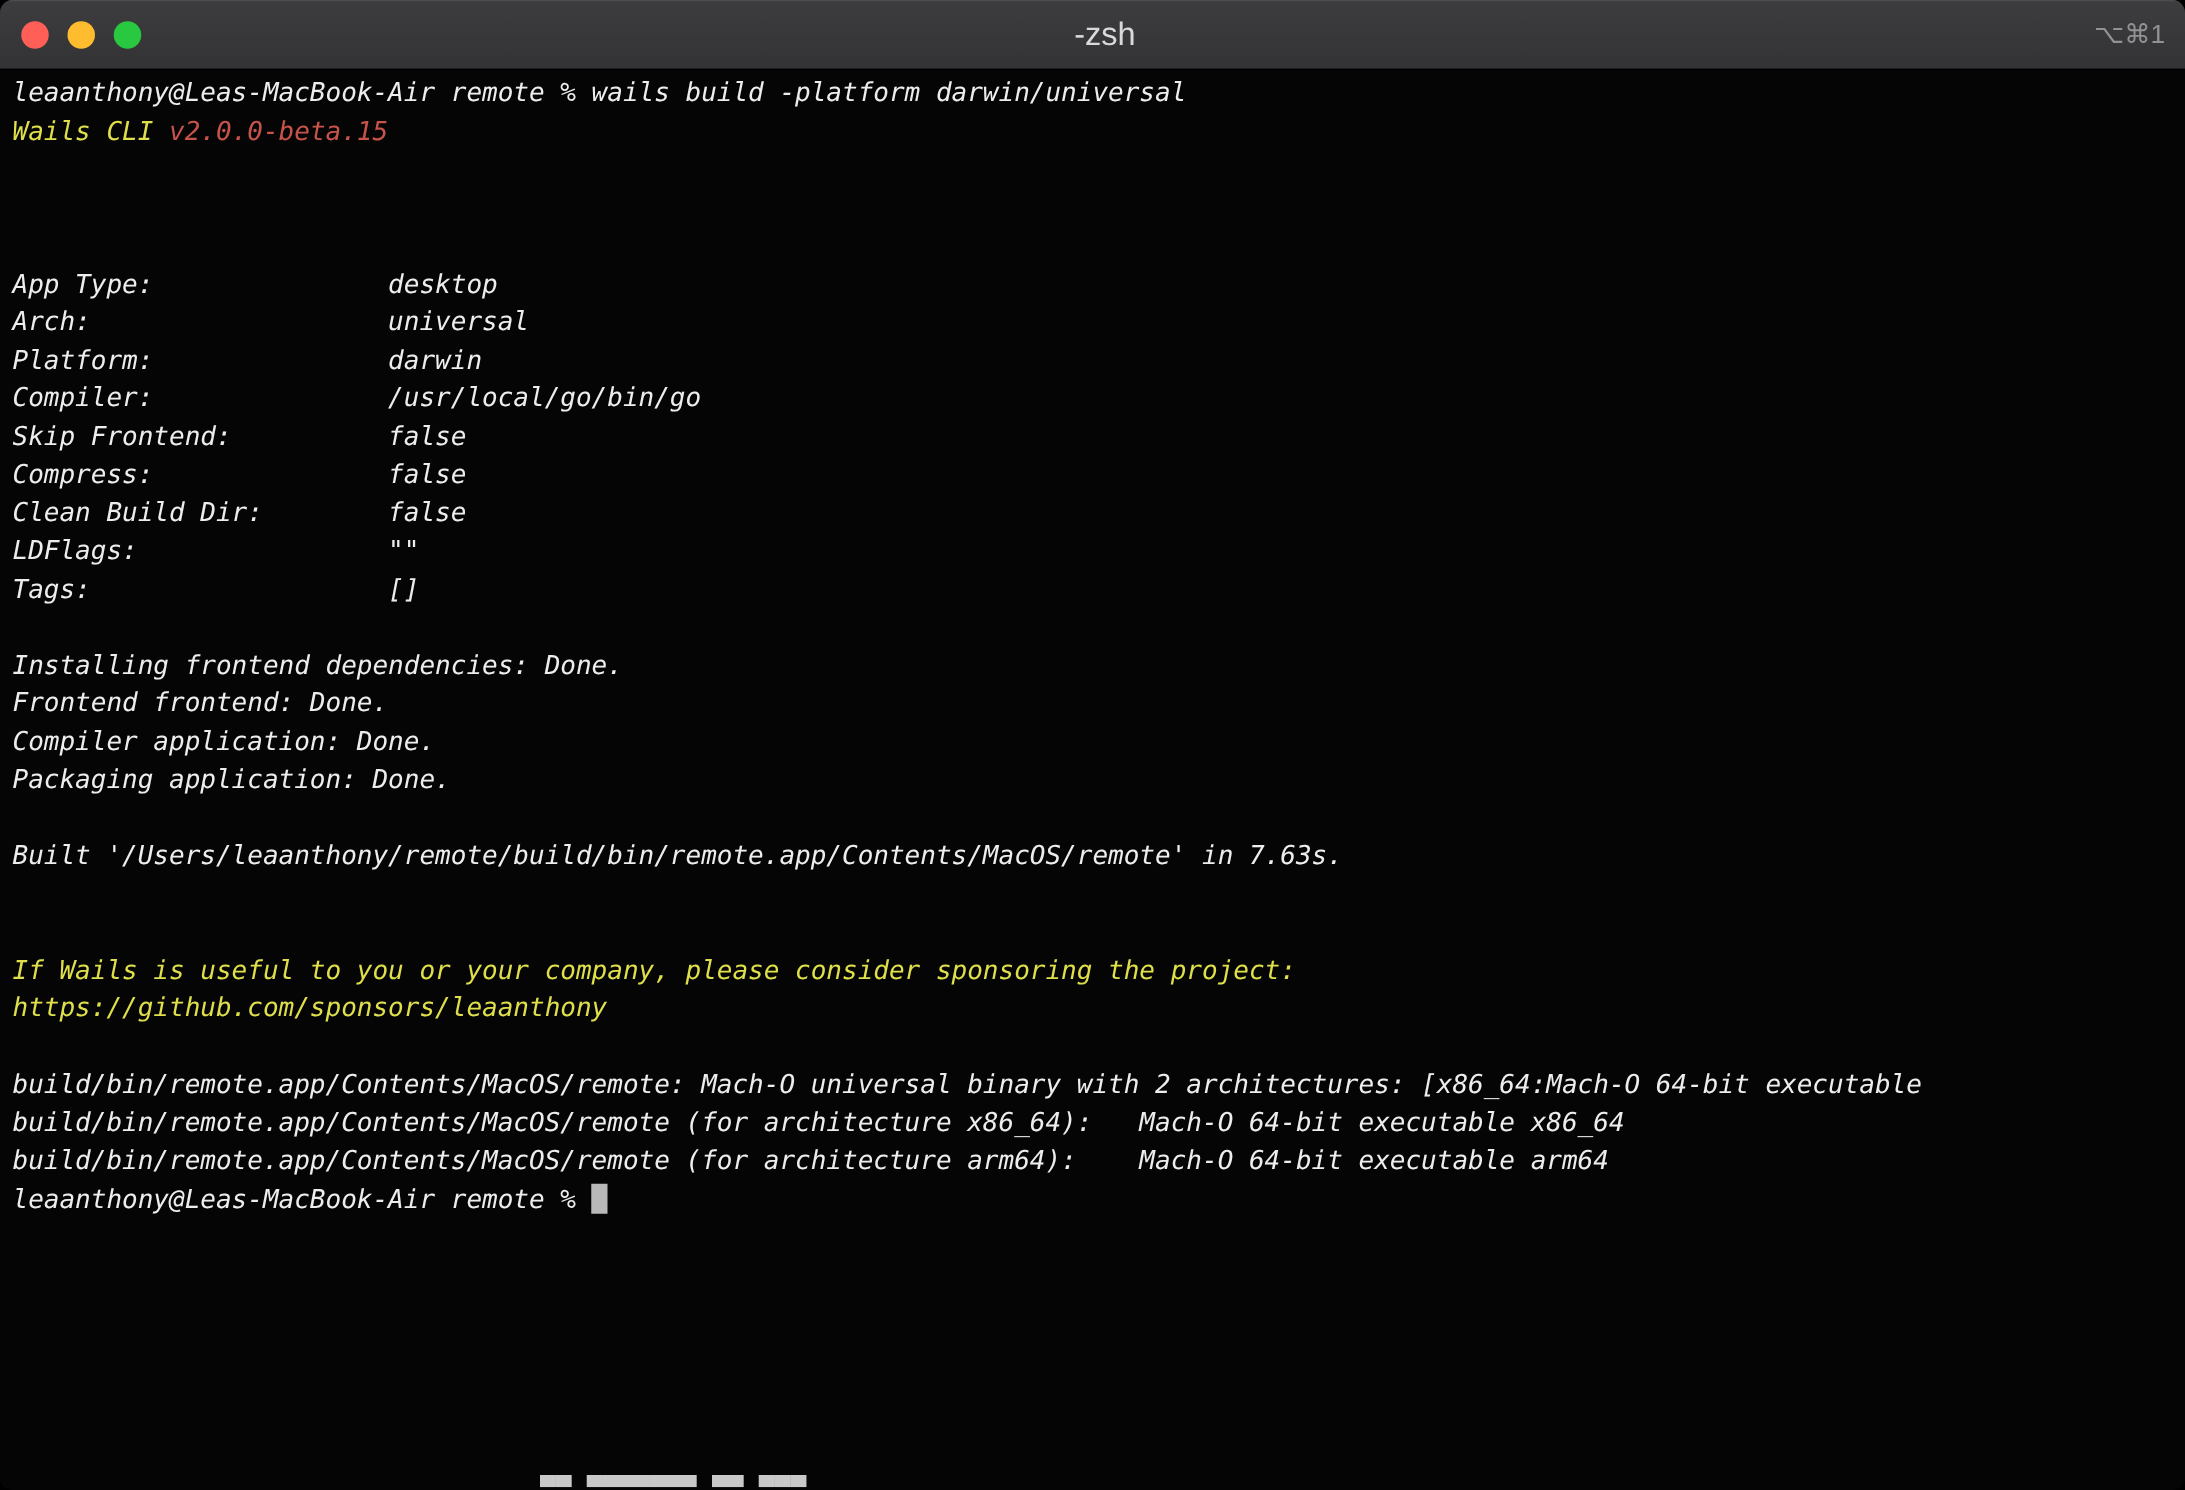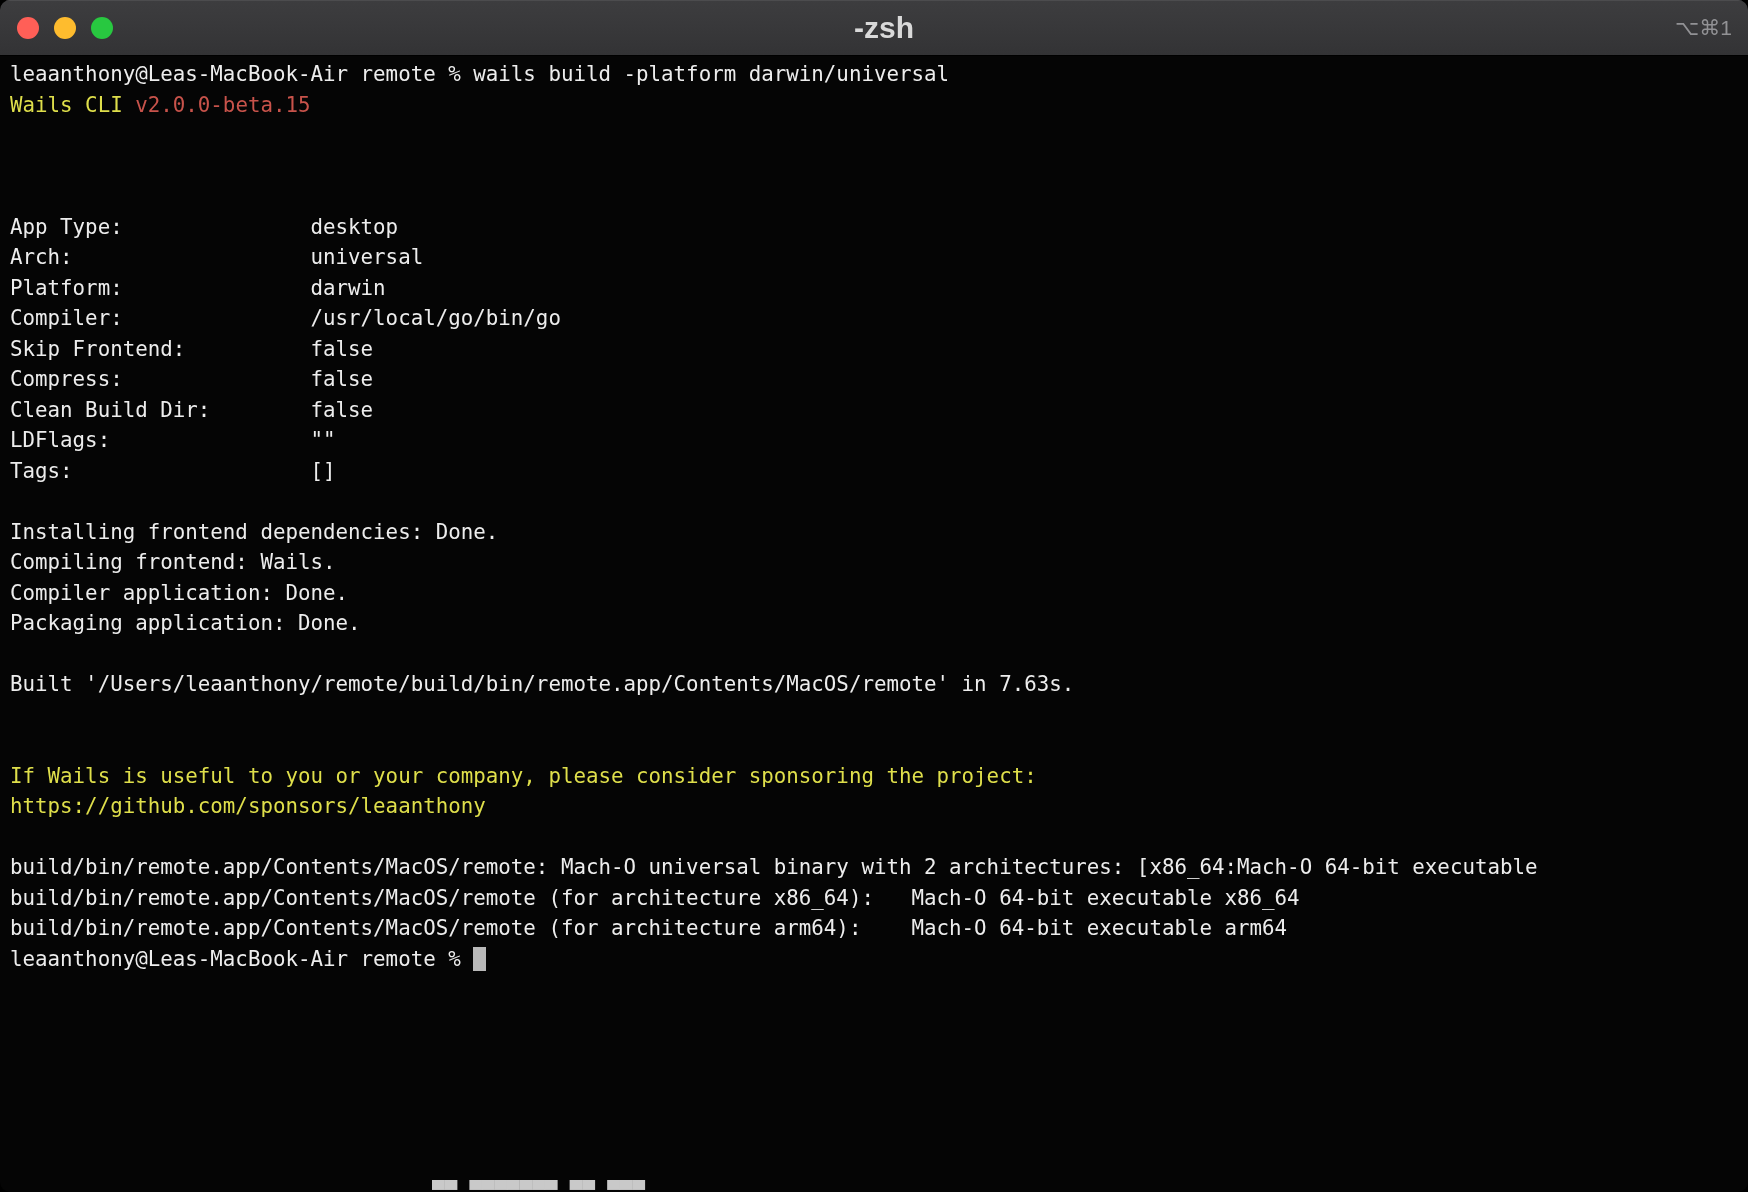--- a/index.html
+++ b/index.html
@@ -27,41 +27,41 @@
   }
   .traffic { display: flex; gap: 15px; padding-left: 17px; z-index: 2; }
   .light { width: 22px; height: 22px; border-radius: 50%; display: inline-block; }
   .light.close    { background: var(--close, #ff5f57); }
   .light.minimize { background: var(--minimize, #febc2e); }
   .light.zoom     { background: var(--zoom, #28c840); }
   .title {
     position: absolute; left: 0; right: 0; top: 0; bottom: 0;
     display: flex; align-items: center; justify-content: center;
     font-family: "Liberation Sans", sans-serif;
-    font-weight: bold; font-size: 30px;
+    font-weight: normal; font-size: 26px;
     color: #d9d9d9;
     pointer-events: none;
     margin-left: 20px;
   }
   .shortcut {
     position: absolute; right: 16px; top: 0; bottom: 0;
     display: flex; align-items: center;
     font-family: "Liberation Sans", sans-serif;
     font-size: 21px;
     color: #929295;
   }
   .terminal {
     flex: 1 1 auto;
     padding: 3px 10px 0 10px;
     font-size: 20.8px;
     line-height: 30.5px;
     color: var(--fg, #ededed);
     overflow: hidden;
   }
-  .line { white-space: pre; min-height: 30.5px; }
+  .line { white-space: pre; min-height: 30.5px; font-style: italic; }
   .yellow { color: var(--yellow, #dfdf4b); }
   .red    { color: var(--red, #c8534b); }
   .cursor { background: var(--cursor, #b9b9b9); color: transparent; }
   .artifact {
     position: absolute;
     left: 432px; bottom: 0;
     height: 12px; width: 215px;
     overflow: hidden;
     font-size: 20.8px; line-height: 20px;
     color: #c9c9c9;
@@ -93,21 +93,21 @@
       <div class="line"><span>Arch:                   universal</span></div>
       <div class="line"><span>Platform:               darwin</span></div>
       <div class="line"><span>Compiler:               /usr/local/go/bin/go</span></div>
       <div class="line"><span>Skip Frontend:          false</span></div>
       <div class="line"><span>Compress:               false</span></div>
       <div class="line"><span>Clean Build Dir:        false</span></div>
       <div class="line"><span>LDFlags:                ""</span></div>
       <div class="line"><span>Tags:                   []</span></div>
       <div class="line">&nbsp;</div>
       <div class="line"><span>Installing frontend dependencies: Done.</span></div>
-      <div class="line"><span>Compiling frontend: Wails.</span></div>
+      <div class="line"><span>Frontend frontend: Done.</span></div>
       <div class="line"><span>Compiler application: Done.</span></div>
       <div class="line"><span>Packaging application: Done.</span></div>
       <div class="line">&nbsp;</div>
       <div class="line"><span>Built '/Users/leaanthony/remote/build/bin/remote.app/Contents/MacOS/remote' in 7.63s.</span></div>
       <div class="line">&nbsp;</div>
       <div class="line">&nbsp;</div>
       <div class="line"><span class="yellow">If Wails is useful to you or your company, please consider sponsoring the project:</span></div>
       <div class="line"><span class="yellow">https://github.com/sponsors/leaanthony</span></div>
       <div class="line">&nbsp;</div>
       <div class="line"><span>build/bin/remote.app/Contents/MacOS/remote: Mach-O universal binary with 2 architectures: [x86_64:Mach-O 64-bit executable</span></div>

